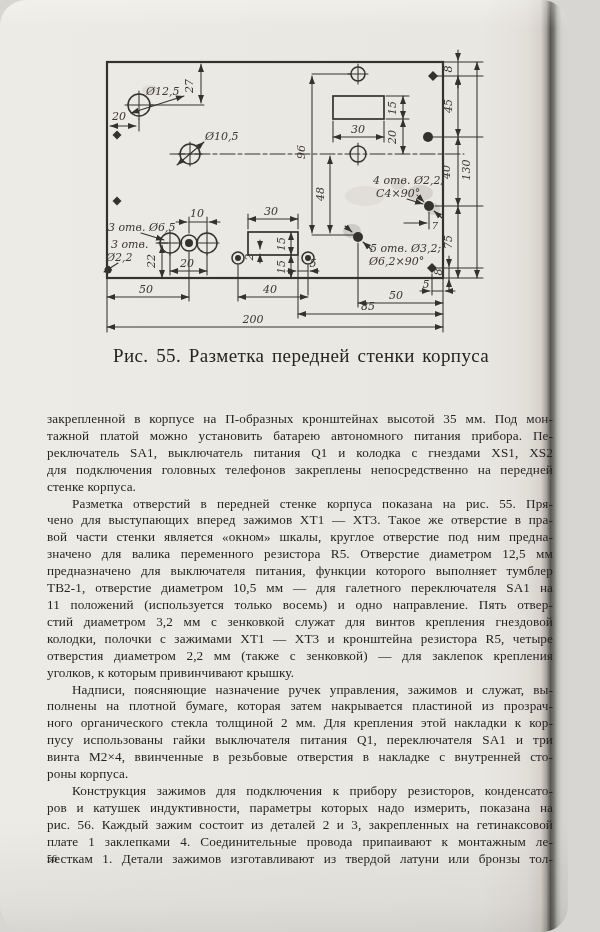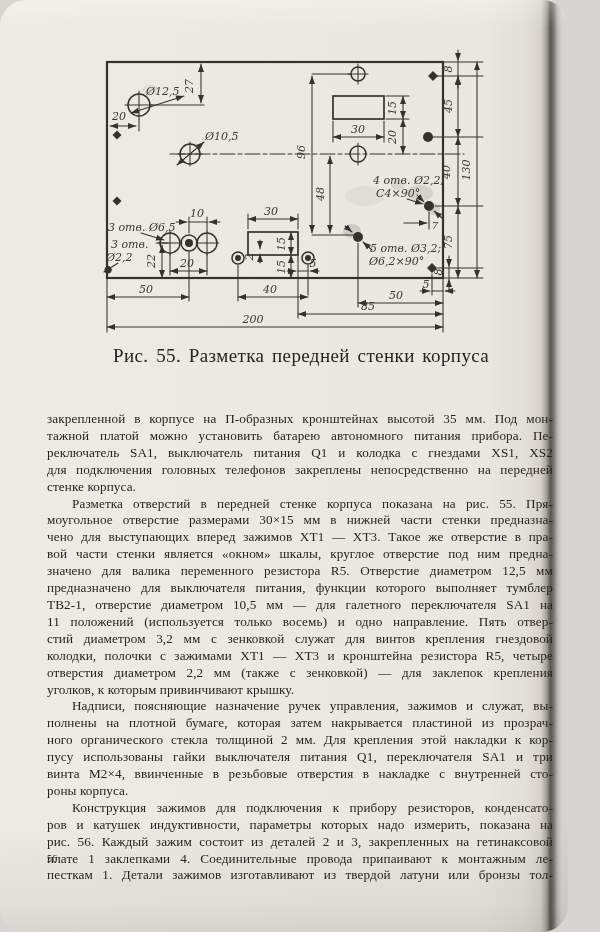--- a/index.html
+++ b/index.html
@@ -246,21 +246,20 @@
 
   <div class="caption">Рис. 55. Разметка передней стенки корпуса</div>
 
   <div class="bodytext">
       <div class="tl">закрепленной в корпусе на П-образных кронштейнах высотой 35 мм. Под мон-</div>
       <div class="tl">тажной платой можно установить батарею автономного питания прибора. Пе-</div>
       <div class="tl">реключатель SA1, выключатель питания Q1 и колодка с гнездами XS1, XS2</div>
       <div class="tl">для подключения головных телефонов закреплены непосредственно на передней</div>
       <div class="tl last">стенке корпуса.</div>
       <div class="tl ind">Разметка отверстий в передней стенке корпуса показана на рис. 55. Пря-</div>
-      <div class="tl">моугольное отверстие размерами 30×15 мм в нижней части стенки предназна-</div>
       <div class="tl">чено для выступающих вперед зажимов XT1 — XT3. Такое же отверстие в пра-</div>
       <div class="tl">вой части стенки является «окном» шкалы, круглое отверстие под ним предна-</div>
       <div class="tl">значено для валика переменного резистора R5. Отверстие диаметром 12,5 мм</div>
       <div class="tl">предназначено для выключателя питания, функции которого выполняет тумблер</div>
       <div class="tl">ТВ2-1, отверстие диаметром 10,5 мм — для галетного переключателя SA1 на</div>
       <div class="tl">11 положений (используется только восемь) и одно направление. Пять отвер-</div>
       <div class="tl">стий диаметром 3,2 мм с зенковкой служат для винтов крепления гнездовой</div>
       <div class="tl">колодки, полочки с зажимами XT1 — XT3 и кронштейна резистора R5, четыре</div>
       <div class="tl">отверстия диаметром 2,2 мм (также с зенковкой) — для заклепок крепления</div>
       <div class="tl last">уголков, к которым привинчивают крышку.</div>

